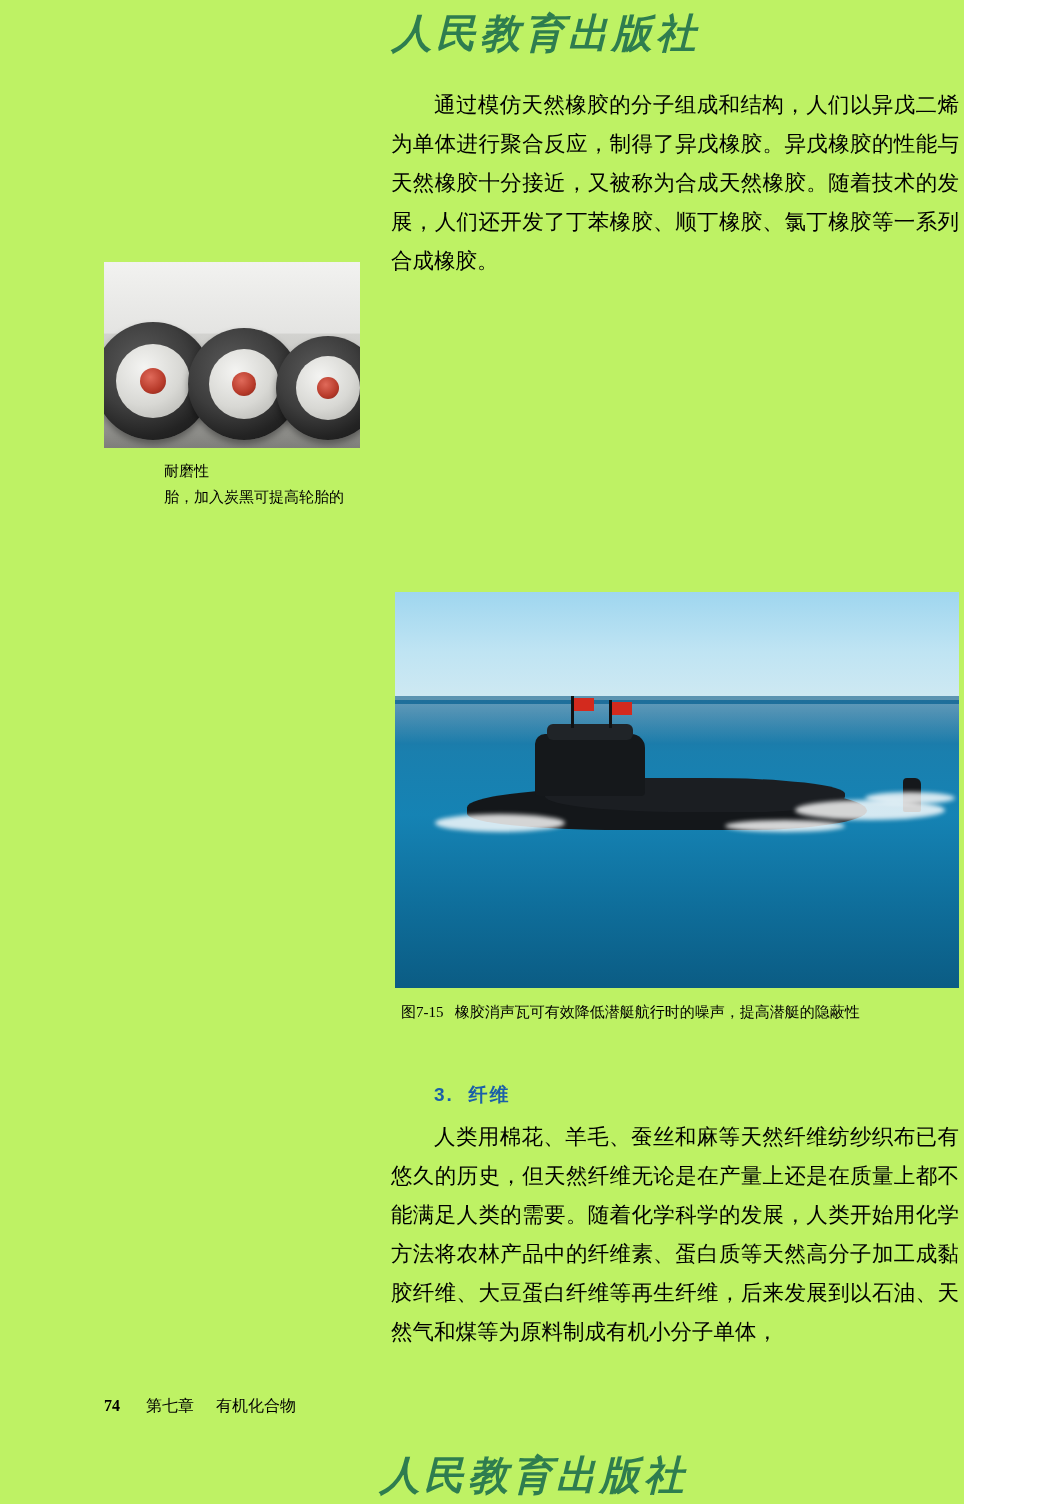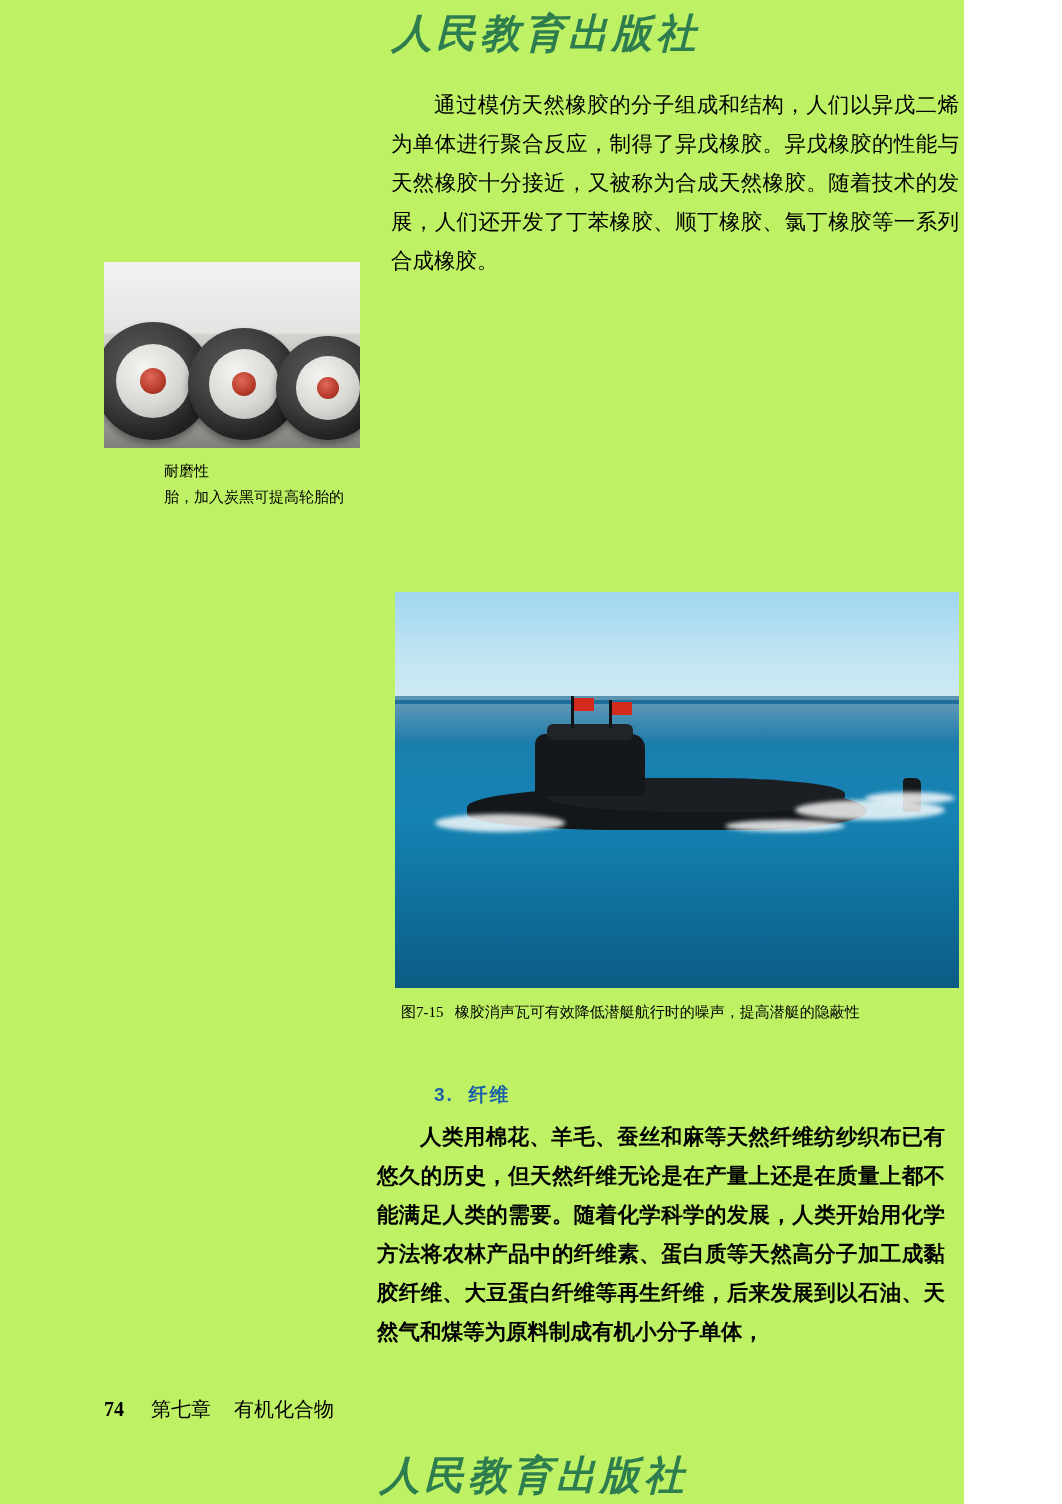--- a/index.html
+++ b/index.html
@@ -231,32 +231,31 @@
     top: 1082px;
     font-size: 19px;
     font-weight: bold;
     color: #1b5fa8;
     font-family: "Liberation Sans", sans-serif;
     letter-spacing: 2px;
   }
 
   .text-col-2 {
     position: absolute;
-    left: 377px;
+    left: 391px;
     top: 1118px;
     width: 568px;
-    font-weight: bold;
   }
 
   
   .footer {
     position: absolute;
     left: 104px;
     top: 1396px;
-    font-size: 20px;
+    font-size: 16px;
     font-family: "Liberation Serif", serif;
     color: #000;
   }
   .footer .pagenum {
     font-weight: bold;
     margin-right: 22px;
   }
   .footer .chap {
     margin-right: 18px;
   }

